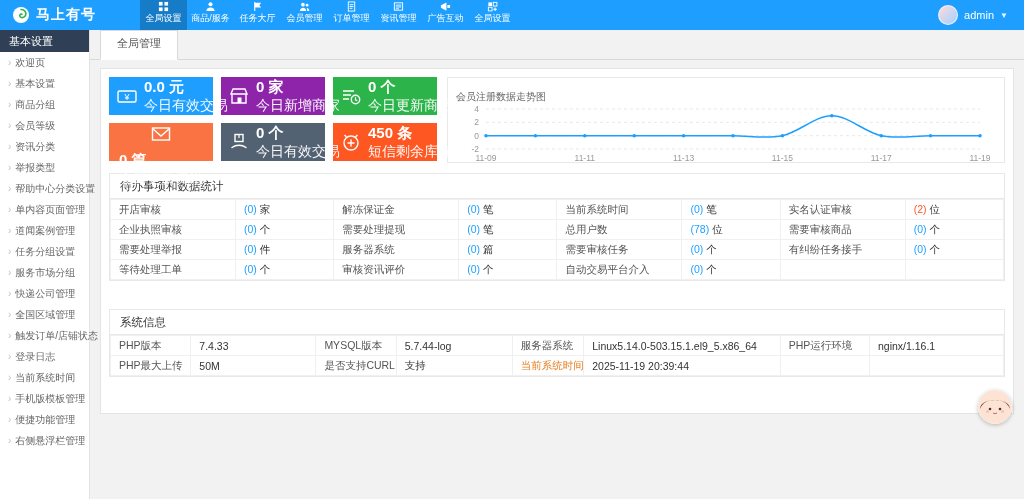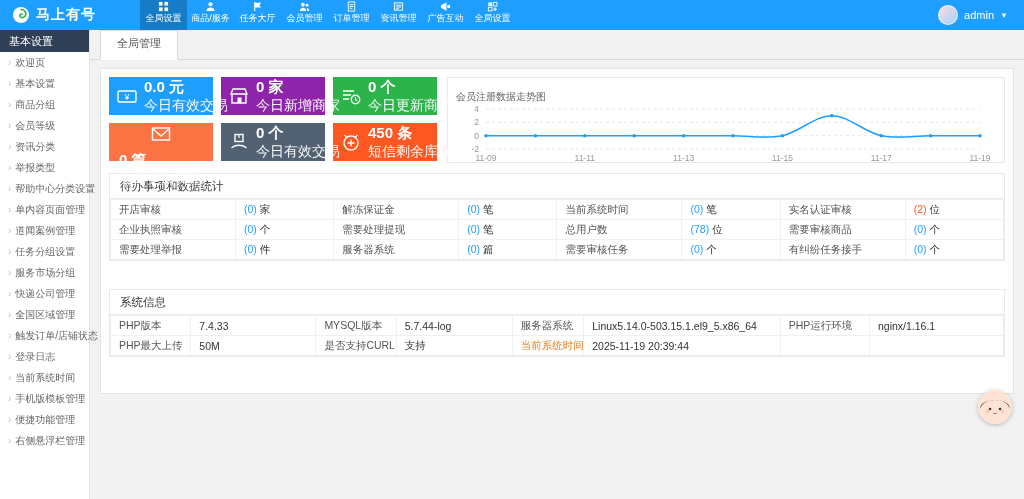--- a/index.html
+++ b/index.html
@@ -401,20 +401,30 @@
               <tr>
                 <td>需要处理举报</td>
                 <td class="t-value"><span class="val">(0)</span><span class="unit">件</span></td>
                 <td>服务器系统</td>
                 <td class="t-value"><span class="val">(0)</span><span class="unit">篇</span></td>
                 <td>需要审核任务</td>
                 <td class="t-value"><span class="val">(0)</span><span class="unit">个</span></td>
                 <td>有纠纷任务接手</td>
                 <td class="t-value"><span class="val">(0)</span><span class="unit">个</span></td>
               </tr>
+              <tr>
+                <td>等待处理工单</td>
+                <td class="t-value"><span class="val">(0)</span><span class="unit">个</span></td>
+                <td>审核资讯评价</td>
+                <td class="t-value"><span class="val">(0)</span><span class="unit">个</span></td>
+                <td>自动交易平台介入</td>
+                <td class="t-value"><span class="val">(0)</span><span class="unit">个</span></td>
+                <td></td>
+                <td class="t-value"></td>
+              </tr>
             </tbody>
         </table>
       </section>
 
       <section class="sub-panel">
         <div class="sub-header">系统信息</div>
         <table>
           <colgroup>
               <col style="width:9%">
               <col style="width:14%">

